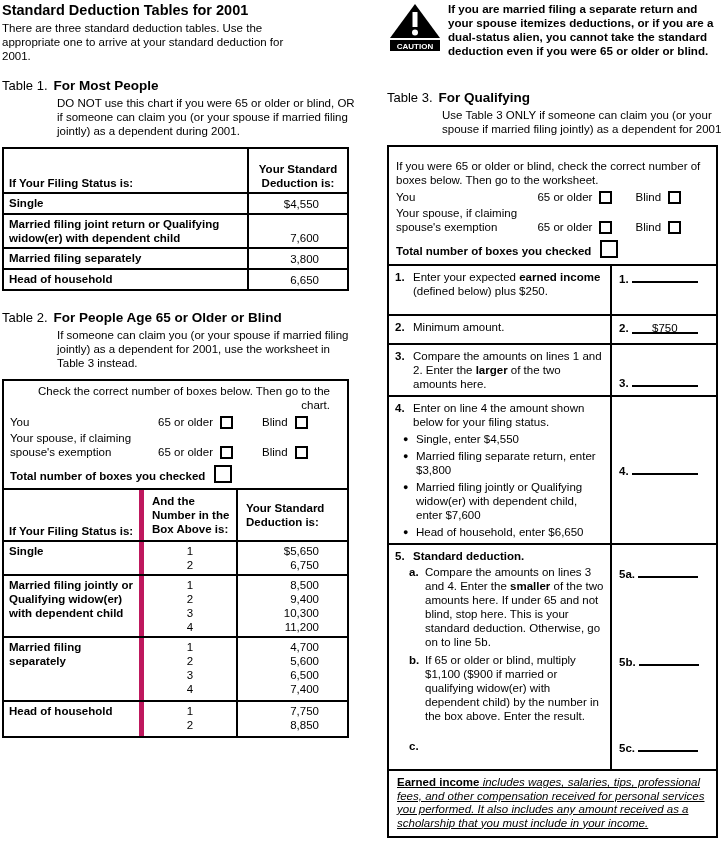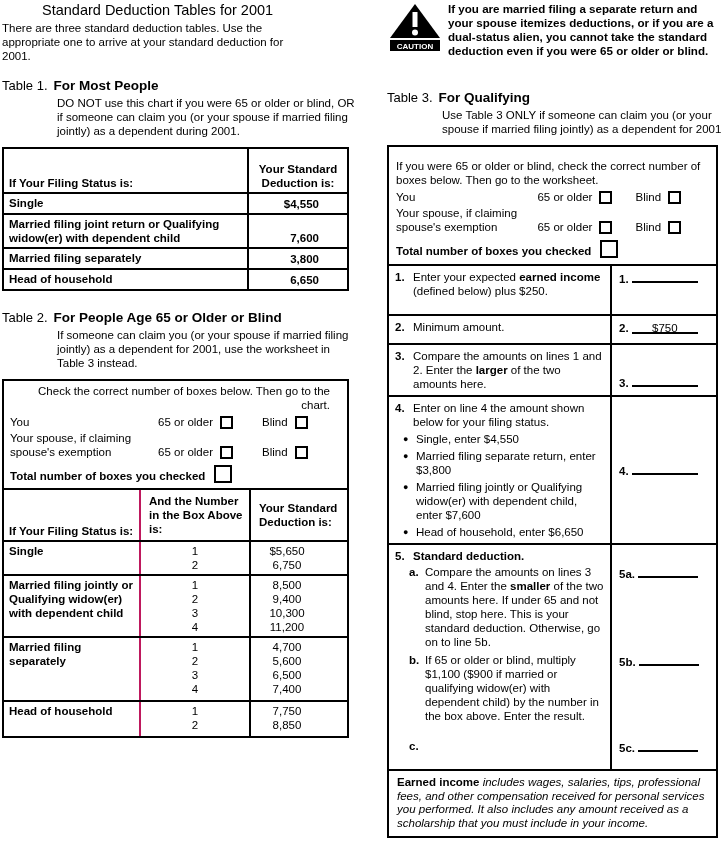--- a/index.html
+++ b/index.html
@@ -5,65 +5,65 @@
   * { margin:0; padding:0; box-sizing:border-box; }
   html,body { background:#fff; }
   .page {
     position:relative; width:721px; height:842px; background:#fff; color:#000;
     font-family:"Liberation Sans", sans-serif; font-size:11.5px; line-height:14px;
     overflow:hidden;
   }
   .col-left  { position:absolute; left:2px;  top:2px; width:358px; }
   .col-right { position:absolute; left:387px; top:2px; width:332px; }
 
-  h1.doc-title { font-size:14.5px; line-height:17px; font-weight:normal; margin-bottom:2px;margin-left:40px; }
+  h1.doc-title { font-size:14.5px; line-height:17px; font-weight:bold; margin-bottom:2px; }
   .intro { width:300px; margin-bottom:16px; }
 
   .tbl-heading { margin-bottom:3px; }
   .tbl-label { font-size:13px; }
   .tbl-title { font-size:13.5px; font-weight:bold; margin-left:6px; }
   .tbl-note  { margin:2px 0 9px 55px; width:300px; }
 
   .box { border:2px solid #000; width:347px; }
 
   
   .t1-row { display:flex; border-top:2px solid #000; }
   .t1-row:first-child { border-top:none; }
   .t1-c1 { flex:1; padding:2px 5px; font-weight:bold; display:flex; flex-direction:column; }
   .t1-c2 { width:100px; border-left:2px solid #000; padding:2px 4px; display:flex; flex-direction:column; }
   .t1-head { height:43px; }
   .t1-head .t1-c1 span { margin-top:auto; }
   .t1-head .t1-c2 { text-align:center; justify-content:flex-end; font-weight:bold; }
-  .t1-body .t1-c2 { text-align:right; padding-right:28px; font-weight:bold; justify-content:flex-end;padding-left:16px; }
+  .t1-body .t1-c2 { text-align:right; padding-right:28px; font-weight:normal; justify-content:flex-end;padding-left:16px; }
   .t1-r1 { min-height:21px; }
   .t1-r2 { min-height:33px; }
   .t1-r3, .t1-r4 { min-height:21px; }
 
   
   .ws { padding:3px 6px 5px 6px; }
   .ws-intro { margin-bottom:3px; }
   .ws-row { display:flex; align-items:flex-end; margin-top:2px; }
   .ws-lbl { width:148px; }
   .ws-opt { width:104px; display:flex; align-items:flex-end; }
   .ws-opt2 { width:78px; display:flex; align-items:flex-end; }
   .chk { display:inline-block; width:13px; height:13px; border:2px solid #000; margin-left:7px; flex:none; }
   .chk-big { display:inline-block; width:18px; height:18px; border:2px solid #000; margin-left:9px; vertical-align:middle; }
   .ws-total { font-weight:bold; margin-top:6px; display:flex; align-items:flex-end; }
 
   
   .chart { margin-top:-2px; }
   .ch-row { display:flex; border-top:2px solid #000; }
   .ch-row:first-child { border-top:none; }
   .ch-c1 { width:135px; padding:2px 5px; font-weight:bold; display:flex; flex-direction:column; }
-  .ch-c2 { width:110px; border-left:2px solid #be185d; padding:2px 0; text-align:center; }
+  .ch-c2 { width:97px; border-left:5px solid #be185d; padding:2px 0; text-align:center; }
   .ch-c3 { flex:1; border-left:2px solid #000; padding:2px 4px; }
   .ch-head { height:50px; }
   .ch-head .ch-c1 span { margin-top:auto; }
   .ch-head .ch-c2, .ch-head .ch-c3 { font-weight:bold; text-align:left; padding-left:8px; display:flex; flex-direction:column; justify-content:center; }
-  .ch-body .ch-c3 div { text-align:center; padding-right:24px; }
+  .ch-body .ch-c3 div { text-align:right; padding-right:24px; }
   .ch-r1 { min-height:31px; } .ch-r2 { min-height:60px; } .ch-r3 { min-height:64px; } .ch-r4 { min-height:36px; }
 
   
   .caution { overflow:visible; margin-bottom:13px; min-height:76px; }
   .caution-icn { float:left; width:50px; height:48px; margin:2px 8px 0 3px; }
   .caution-txt { font-weight:bold; font-size:11.6px; line-height:14px; }
 
   
   .t3-box { border:2px solid #000; width:331px; }
   .t3-ws { padding:12px 7px 6px 7px; }
@@ -83,21 +83,21 @@
   .t3-r4 { min-height:140px; }
   .t3-r4 .t3-entry { justify-content:center; }
   .bullet-row { display:flex; margin:3px 0 0 8px; }
   .bullet { width:13px; flex:none; font-size:9px; }
   .sub-row { display:flex; }
   .sub-desc { flex:1; padding:1px 4px 3px 6px; display:flex; }
   .sub-letter { width:16px; margin-left:14px; font-weight:bold; flex:none; }
   .r5-head .t3-desc { padding-bottom:1px; }
   .r5-head .t3-entry, .sub-row .t3-entry { border-top:none; }
   .r5a { min-height:84px; } .r5b { min-height:86px; } .r5c { min-height:31px; }
-  .footnote { border-top:2px solid #000; padding:5px 8px 6px 8px; line-height:13.5px; }
+  .footnote { border-top:2px solid #000; padding:5px 8px 6px 8px; line-height:13.5px;text-decoration:underline; }
   .footnote i { font-style:italic; }
 </style>
 </head>
 <body>
 
 <div class="page">
 
   <div class="col-left">
 
     <h1 class="doc-title">Standard Deduction Tables for 2001</h1>

